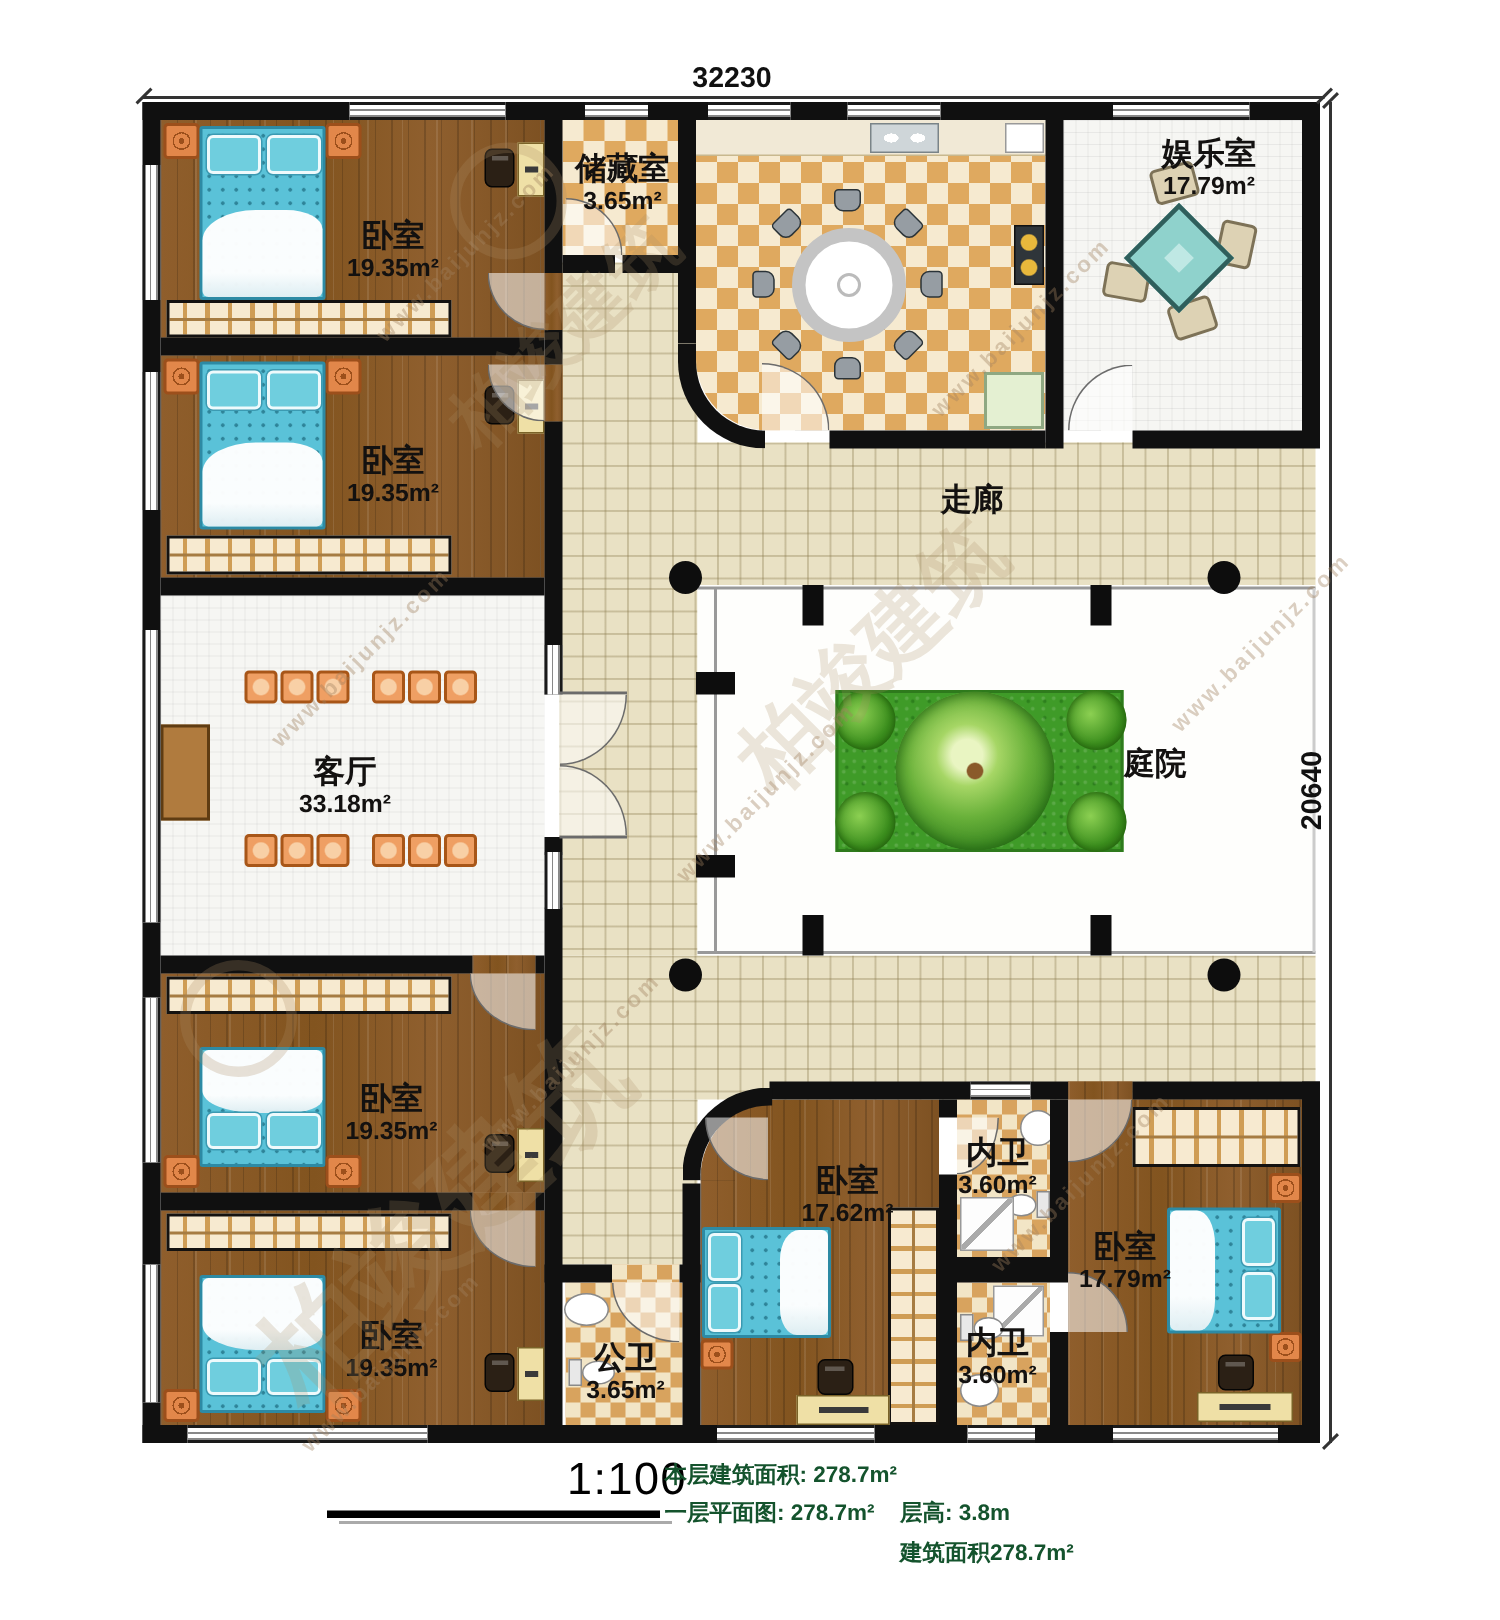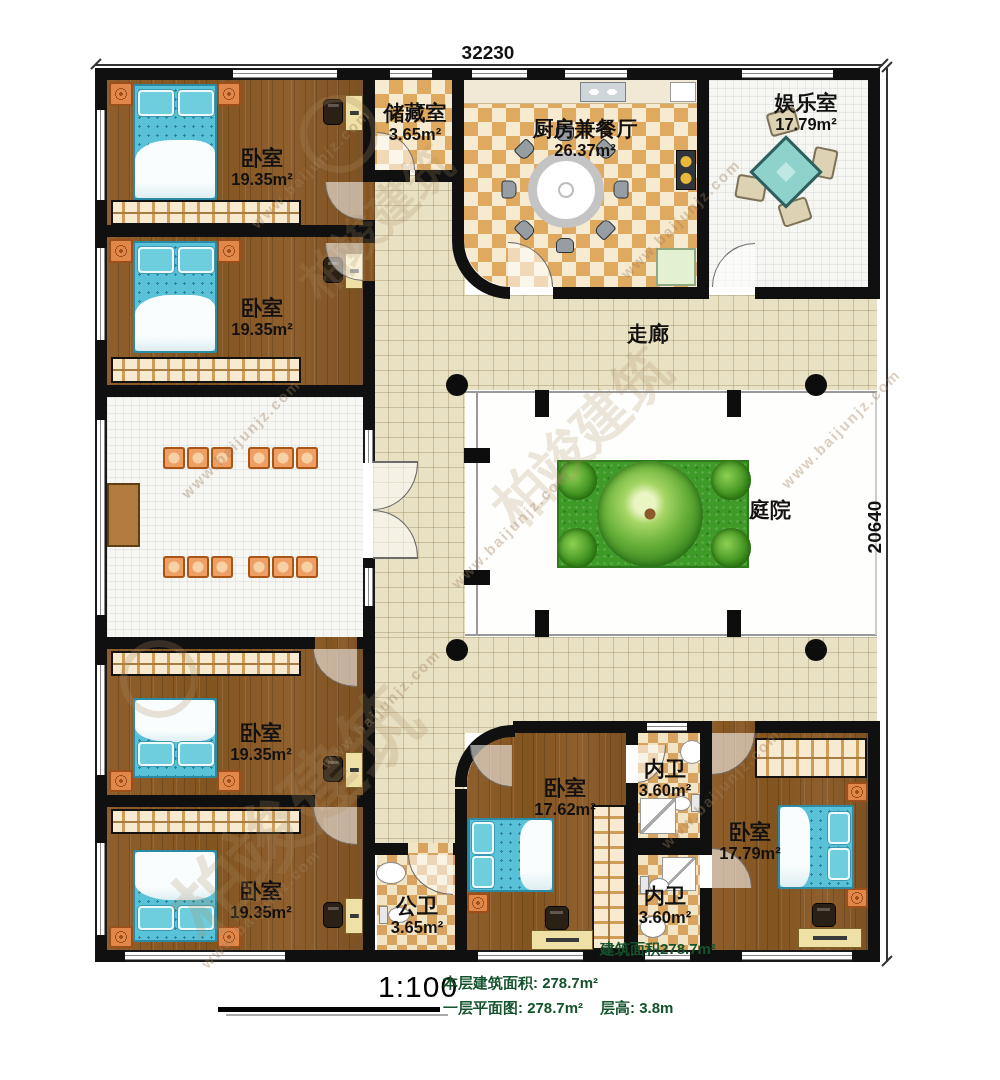--- a/index.html
+++ b/index.html
@@ -345,34 +345,34 @@
   <div class="abs arc arc-br" style="left:712px;top:733px;width:43px;height:42px"></div>
 
   <div class="rlabel" style="left:192px;top:146px">
     <span class="rn">卧室</span>
     <span class="ra">19.35m²</span>
     </div>
   <div class="rlabel" style="left:345px;top:101px">
     <span class="rn">储藏室</span>
     <span class="ra">3.65m²</span>
     </div>
-  <div class="rlabel" style="left:515px;top:117px">
-    <span class="rn">厨房兼餐厅</span>
-    <span class="ra">26.37m²</span>
-    </div>
   <div class="rlabel" style="left:736px;top:91px">
     <span class="rn">娱乐室</span>
     <span class="ra">17.79m²</span>
     </div>
   <div class="rlabel" style="left:192px;top:296px">
     <span class="rn">卧室</span>
     <span class="ra">19.35m²</span>
     </div>
   <div class="rlabel" style="left:578px;top:322px">
     <span class="rn big">走廊</span>
+    </div>
+  <div class="rlabel" style="left:160px;top:503px">
+    <span class="rn">客厅</span>
+    <span class="ra">33.18m²</span>
     </div>
   <div class="rlabel" style="left:700px;top:498px">
     <span class="rn big">庭院</span>
     </div>
   <div class="rlabel" style="left:191px;top:721px">
     <span class="rn">卧室</span>
     <span class="ra">19.35m²</span>
     </div>
   <div class="rlabel" style="left:191px;top:879px">
     <span class="rn">卧室</span>
@@ -407,21 +407,21 @@
   <div class="tick" style="left:880px;top:66px"></div>
   <div class="tick" style="left:880px;top:960px"></div>
   <div class="abs" style="left:852px;top:472px;width:46px;height:110px;display:flex;align-items:center;justify-content:center">
     <span class="dimtext" style="position:static;transform:rotate(-90deg);white-space:nowrap">20640</span>
   </div>
 
   <div class="title-scale" style="left:378px;top:970px">1:100</div>
   <div class="abs" style="left:218px;top:1007px;width:222px;height:5px;background:#000"></div>
   <div class="abs" style="left:226px;top:1014px;width:222px;height:2px;background:#aaa"></div>
   <div class="info" style="left:443px;top:974px">本层建筑面积: 278.7m²</div>
-  <div class="info" style="left:600px;top:940px">建筑面积278.7m²</div>
+  <div class="info" style="left:600px;top:1026px">建筑面积278.7m²</div>
   <div class="info" style="left:443px;top:999px">一层平面图: 278.7m²</div>
   <div class="info" style="left:600px;top:999px">层高: 3.8m</div>
 
   <div class="wm wm-url" style="left:230px;top:160px">www.baijunjz.com</div>
   <div class="wm wm-url" style="left:600px;top:210px">www.baijunjz.com</div>
   <div class="wm wm-url" style="left:160px;top:430px">www.baijunjz.com</div>
   <div class="wm wm-url" style="left:430px;top:520px">www.baijunjz.com</div>
   <div class="wm wm-url" style="left:760px;top:420px">www.baijunjz.com</div>
   <div class="wm wm-url" style="left:300px;top:700px">www.baijunjz.com</div>
   <div class="wm wm-url" style="left:640px;top:780px">www.baijunjz.com</div>

